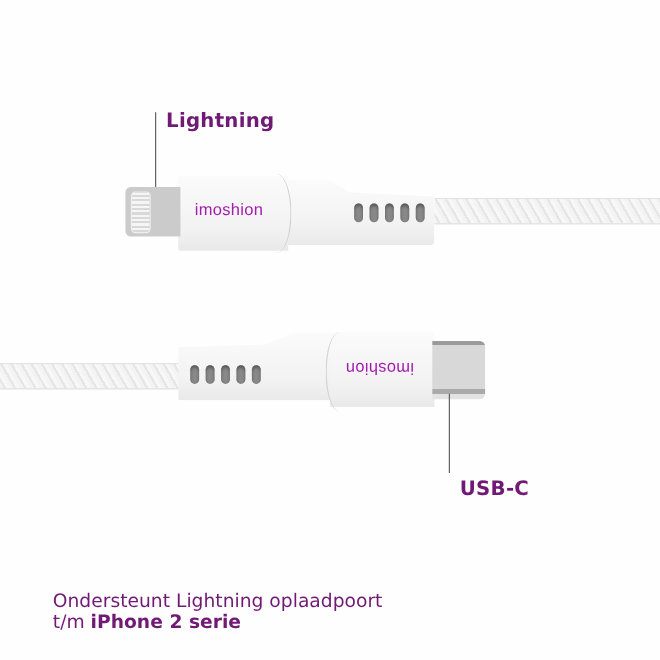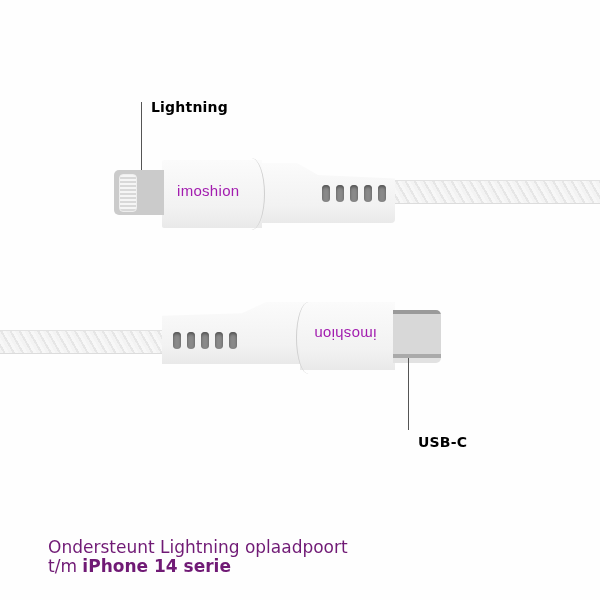--- a/index.html
+++ b/index.html
@@ -1,18 +1,18 @@
 <!DOCTYPE html>
 <html><head>
 <meta charset="utf-8">
 <style>
   html,body{margin:0;padding:0;background:#fefefe;}
   body{width:600px;height:600px;position:relative;overflow:hidden;font-family:"DejaVu Sans","Liberation Sans",sans-serif;}
   .abs{position:absolute;}
-  .label-bold{font-weight:bold;color:#000000;font-size:14px;letter-spacing:0.2px;}
+  .label-bold{font-weight:bold;color:#701a75;font-size:18px;letter-spacing:0.2px;}
   .leader{background:#555;width:1px;}
   .braid{background:repeating-linear-gradient(60deg,#f3f3f3 0 3px,#e6e6e6 3px 5px,#f7f7f7 5px 8px);border-top:1px solid #e2e2e2;border-bottom:1px solid #dcdcdc;}
   .housing{background:linear-gradient(#fbfbfb,#f2f2f2 70%,#e9e9e9);}
   .brand{color:#a21caf;font-size:15px;font-family:"Liberation Sans",sans-serif;letter-spacing:0.3px;}
   .vent{width:8px;height:17px;border-radius:4px;background:#8a8a8a;box-shadow:inset 0 2px 3px #555;display:inline-block;margin-right:6px;}
   .caption{color:#701a75;font-family:"DejaVu Sans",sans-serif;font-size:17px;line-height:19px;}
   .caption b{font-weight:bold;}
 </style>
 </head>
 <body>
@@ -52,15 +52,15 @@
 
   <div class="abs" style="left:393px;top:50px;width:48px;height:53px;background:linear-gradient(#9a9a9a 0 4px,#d8d8d8 4px 44px,#aaaaaa 44px 48px,#e2e2e2 48px);border-radius:0 5px 5px 0;"></div>
 
   <div class="abs leader" style="left:408px;top:98px;height:72px;"></div>
   <div class="abs label-bold" style="left:418px;top:150px;margin-top:24px;">USB-C</div>
 </div>
 
 <div class="abs caption" style="left:48px;top:538px;">
   <div>Ondersteunt Lightning oplaadpoort</div>
   <div>
-    <span>t/m </span><b>iPhone 14 serie</b>
+    <span>t/m </span><b>iPhone 2 serie</b>
   </div>
 </div>
 
 </body></html>

